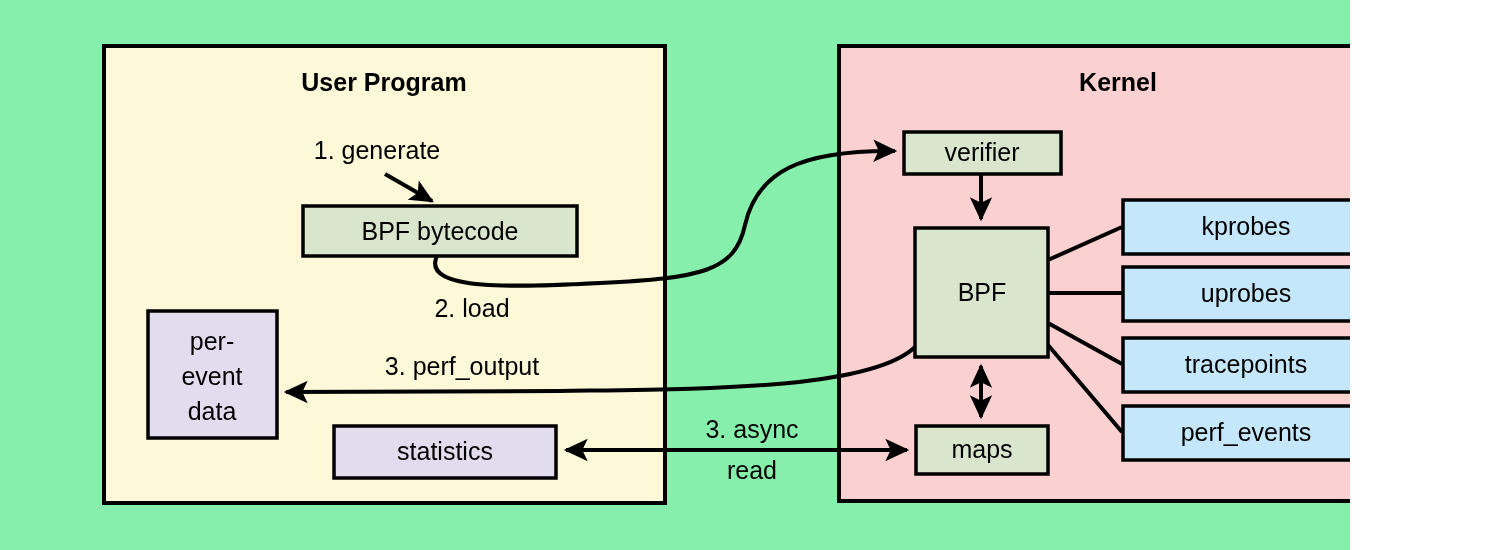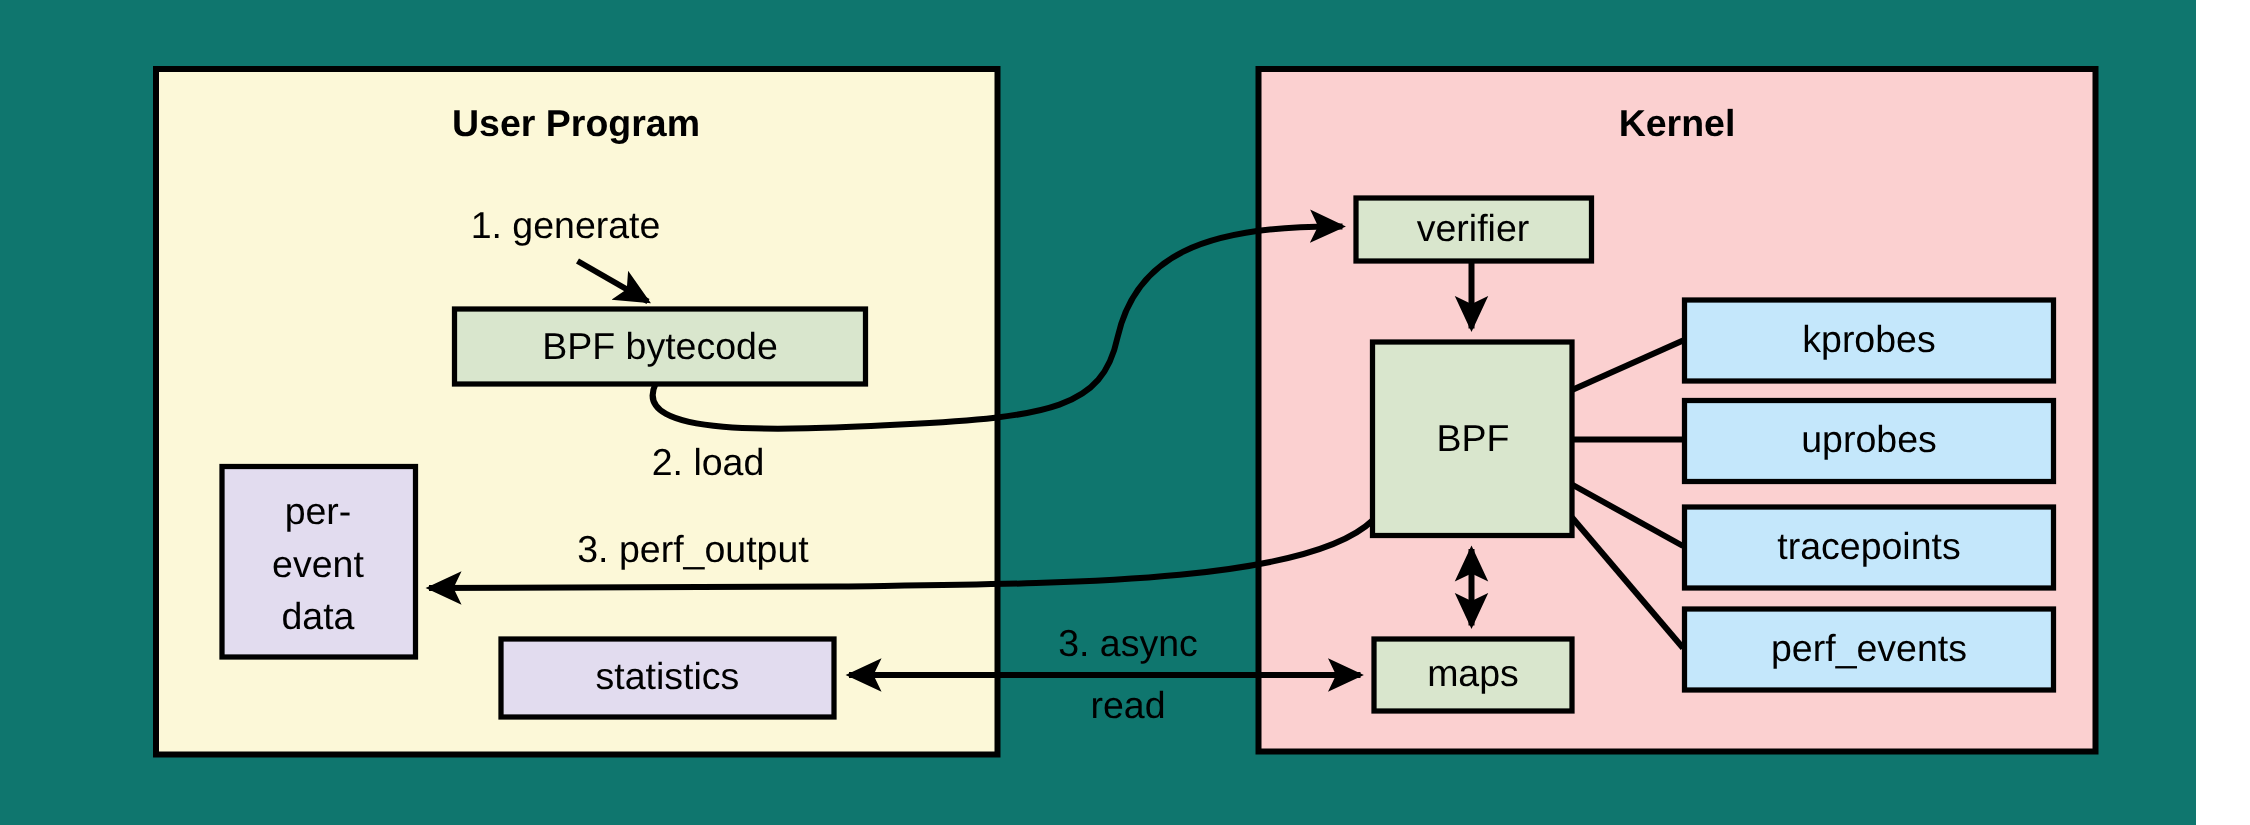--- a/index.html
+++ b/index.html
@@ -6,23 +6,23 @@
   html, body {
     margin: 0;
     padding: 0;
     background: #ffffff;
   }
   body {
     font-family: "Liberation Sans", sans-serif;
   }
   #stage {
     position: relative;
-    width: 1464px;
+    width: 1350px;
     height: 550px;
-    background: #0f766e;
+    background: #86efac;
     overflow: hidden;
   }
   svg#diagram {
     position: absolute;
     left: 0;
     top: 0;
     width: 1500px;
     height: 550px;
   }
   .panel-rect {

